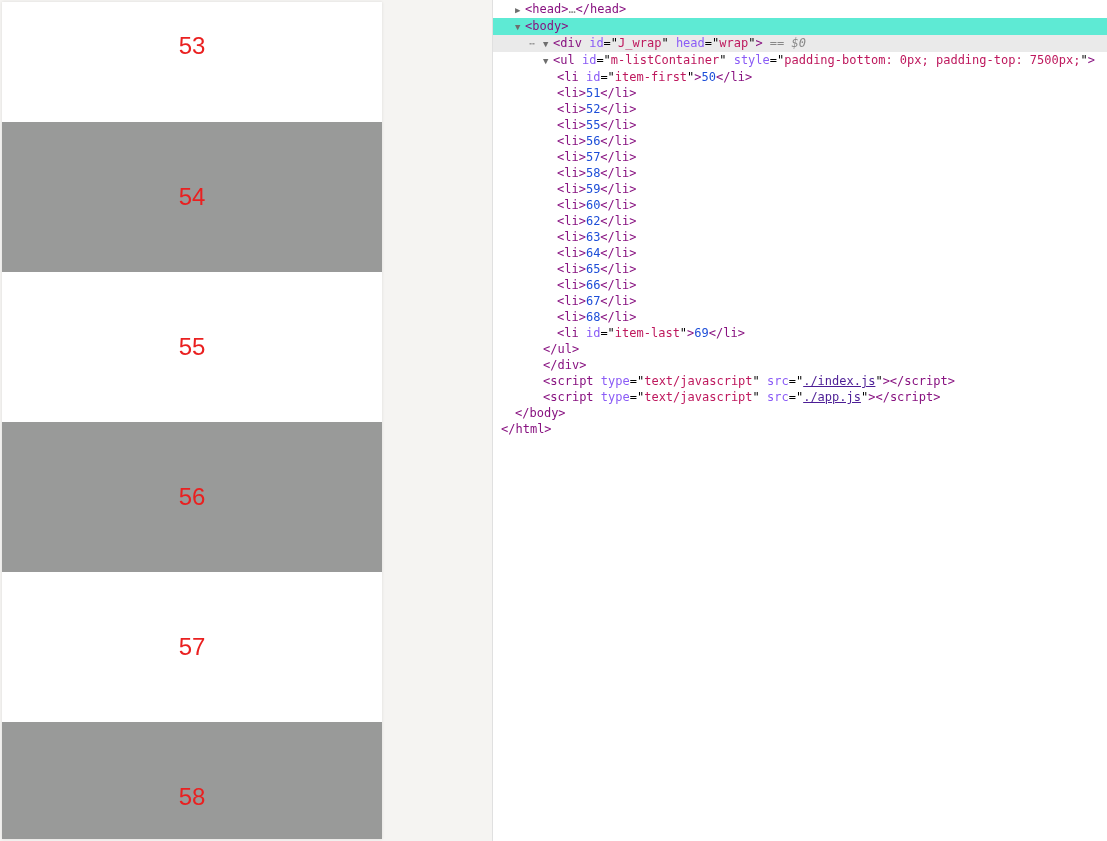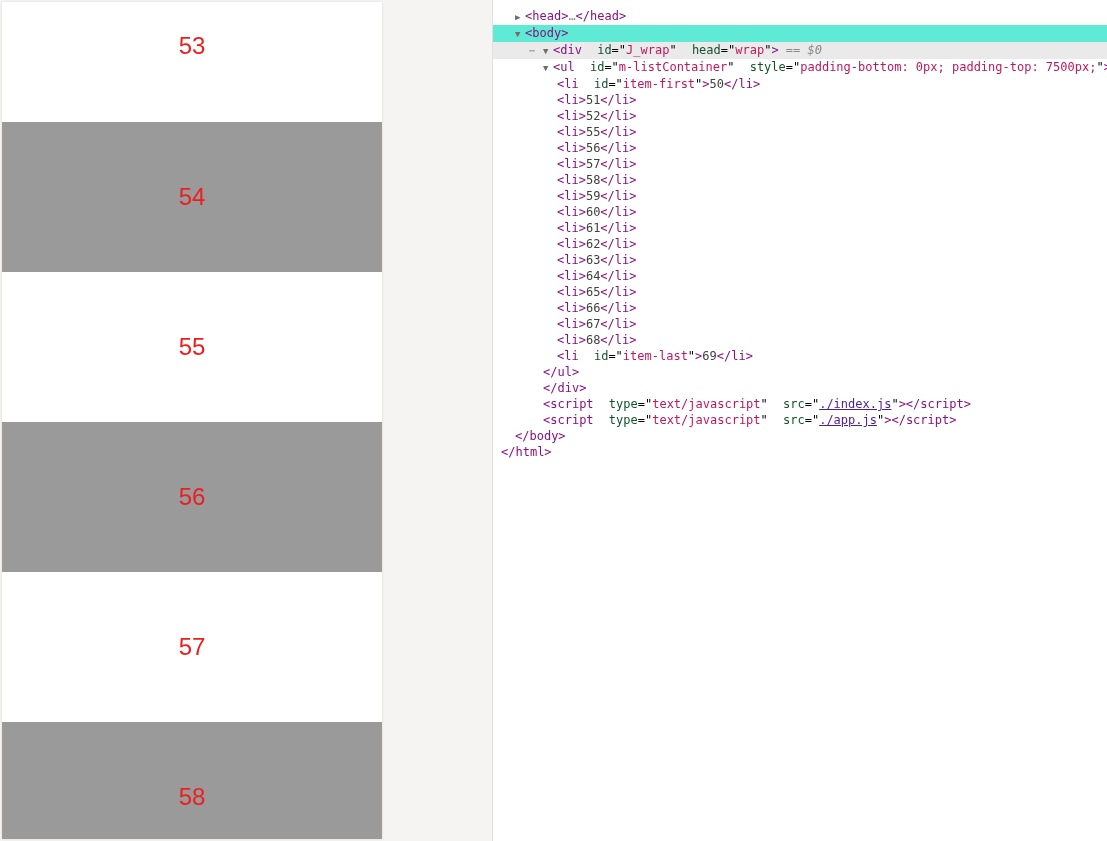--- a/index.html
+++ b/index.html
@@ -44,21 +44,21 @@
       background: #999a99;
     }
     .preview-item.first {
       height: 120px;
       align-items: flex-start;
       padding-top: 30px;
     }
     .right-panel {
       flex: 1;
       background: #ffffff;
-      padding-top: 8px;
+      padding-top: 1px;
       overflow: auto;
       border-left: 1px solid #e0e0e0;
     }
     .dom-line {
       white-space: nowrap;
       line-height: 16px;
       padding-left: 8px;
     }
     .dom-line.hl-body {
       background: #5eead4;
@@ -66,23 +66,23 @@
     .dom-line.hl-selected {
       background: #eaeaea;
     }
     .arrow {
       display: inline-block;
       width: 10px;
       color: #6e6e6e;
       font-size: 9px;
     }
     .tag { color: #881280; }
-    .attr-name { color: #14532d; margin-left: 8px; }
+    .attr-name { color: #8b5cf6; }
     .attr-value { color: #be185d; }
-    .text-content { color: #404040; }
+    .text-content { color: #1d4ed8; }
     .eq-dollar { color: #888; font-style: italic; }
     .link { color: #4c1d95; text-decoration: underline; }
     .indent-1 { padding-left: 22px; }
     .indent-2 { padding-left: 36px; }
     .indent-3 { padding-left: 50px; }
     .indent-4 { padding-left: 64px; }
     .gutter {
       display: inline-block;
       width: 14px;
       color: #888;
@@ -143,21 +143,20 @@
 
   <div id="li-items-container">
       <div class="dom-line indent-4"><span class="tag">&lt;li&gt;</span><span class="text-content">51</span><span class="tag">&lt;/li&gt;</span></div>
       <div class="dom-line indent-4"><span class="tag">&lt;li&gt;</span><span class="text-content">52</span><span class="tag">&lt;/li&gt;</span></div>
       <div class="dom-line indent-4"><span class="tag">&lt;li&gt;</span><span class="text-content">55</span><span class="tag">&lt;/li&gt;</span></div>
       <div class="dom-line indent-4"><span class="tag">&lt;li&gt;</span><span class="text-content">56</span><span class="tag">&lt;/li&gt;</span></div>
       <div class="dom-line indent-4"><span class="tag">&lt;li&gt;</span><span class="text-content">57</span><span class="tag">&lt;/li&gt;</span></div>
       <div class="dom-line indent-4"><span class="tag">&lt;li&gt;</span><span class="text-content">58</span><span class="tag">&lt;/li&gt;</span></div>
       <div class="dom-line indent-4"><span class="tag">&lt;li&gt;</span><span class="text-content">59</span><span class="tag">&lt;/li&gt;</span></div>
       <div class="dom-line indent-4"><span class="tag">&lt;li&gt;</span><span class="text-content">60</span><span class="tag">&lt;/li&gt;</span></div>
-      <div class="dom-line indent-4"><span class="tag">&lt;li&gt;</span><span class="text-content">61</span><span class="tag">&lt;/li&gt;</span></div>
       <div class="dom-line indent-4"><span class="tag">&lt;li&gt;</span><span class="text-content">62</span><span class="tag">&lt;/li&gt;</span></div>
       <div class="dom-line indent-4"><span class="tag">&lt;li&gt;</span><span class="text-content">63</span><span class="tag">&lt;/li&gt;</span></div>
       <div class="dom-line indent-4"><span class="tag">&lt;li&gt;</span><span class="text-content">64</span><span class="tag">&lt;/li&gt;</span></div>
       <div class="dom-line indent-4"><span class="tag">&lt;li&gt;</span><span class="text-content">65</span><span class="tag">&lt;/li&gt;</span></div>
       <div class="dom-line indent-4"><span class="tag">&lt;li&gt;</span><span class="text-content">66</span><span class="tag">&lt;/li&gt;</span></div>
       <div class="dom-line indent-4"><span class="tag">&lt;li&gt;</span><span class="text-content">67</span><span class="tag">&lt;/li&gt;</span></div>
       <div class="dom-line indent-4"><span class="tag">&lt;li&gt;</span><span class="text-content">68</span><span class="tag">&lt;/li&gt;</span></div>
     </div>
 
   <div class="dom-line indent-4">

